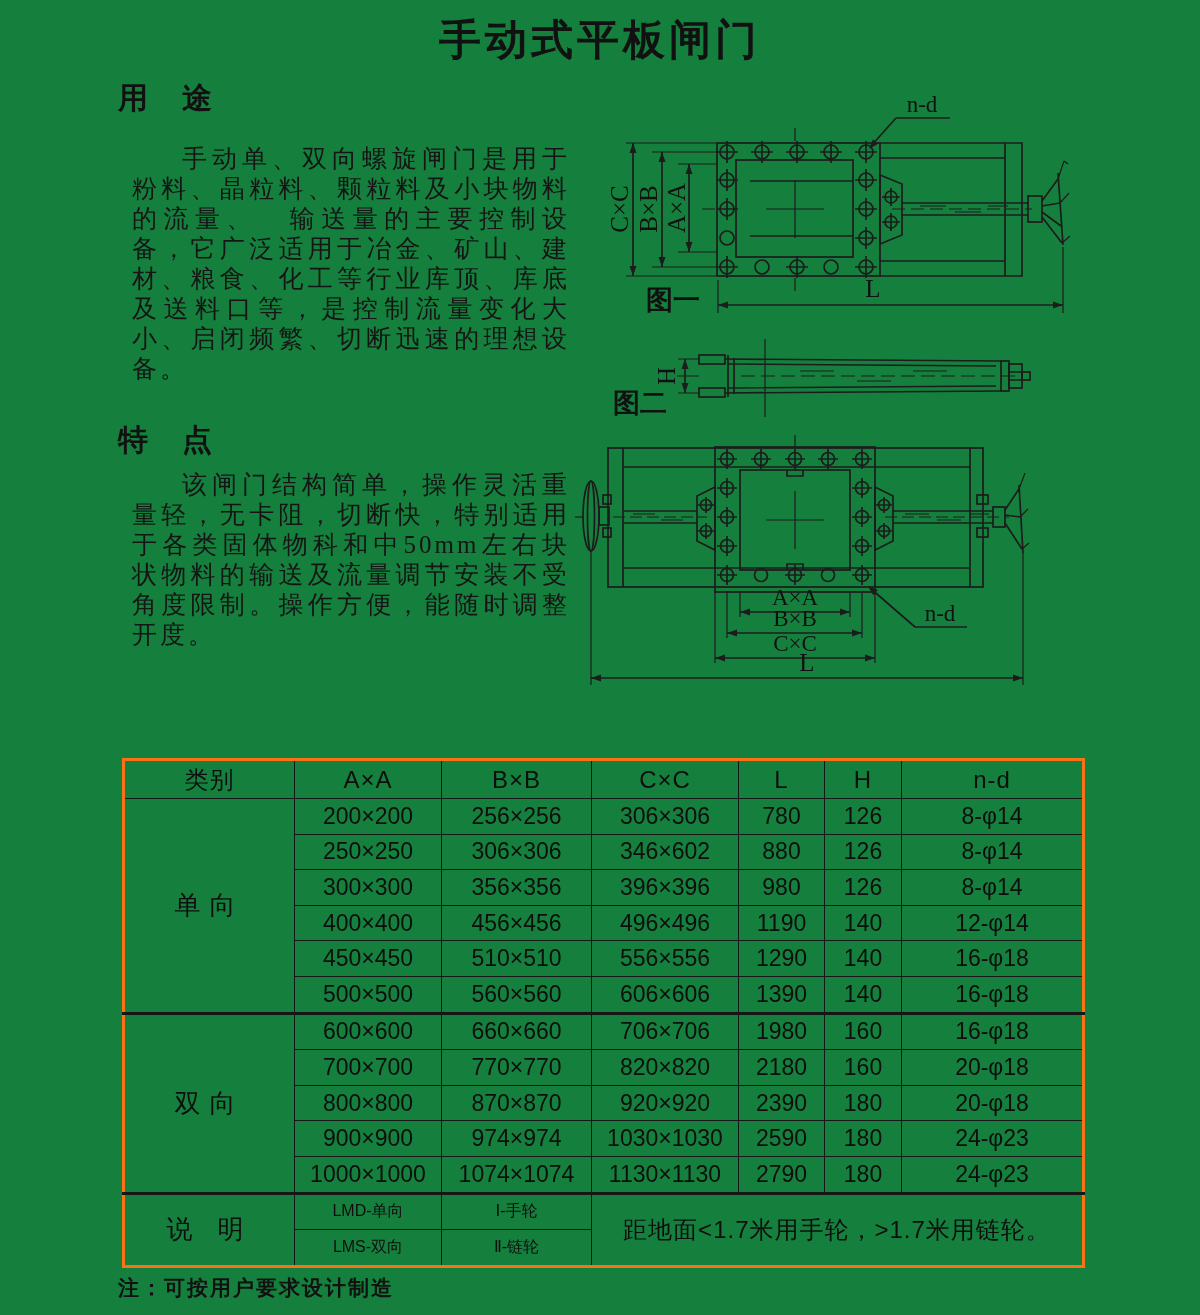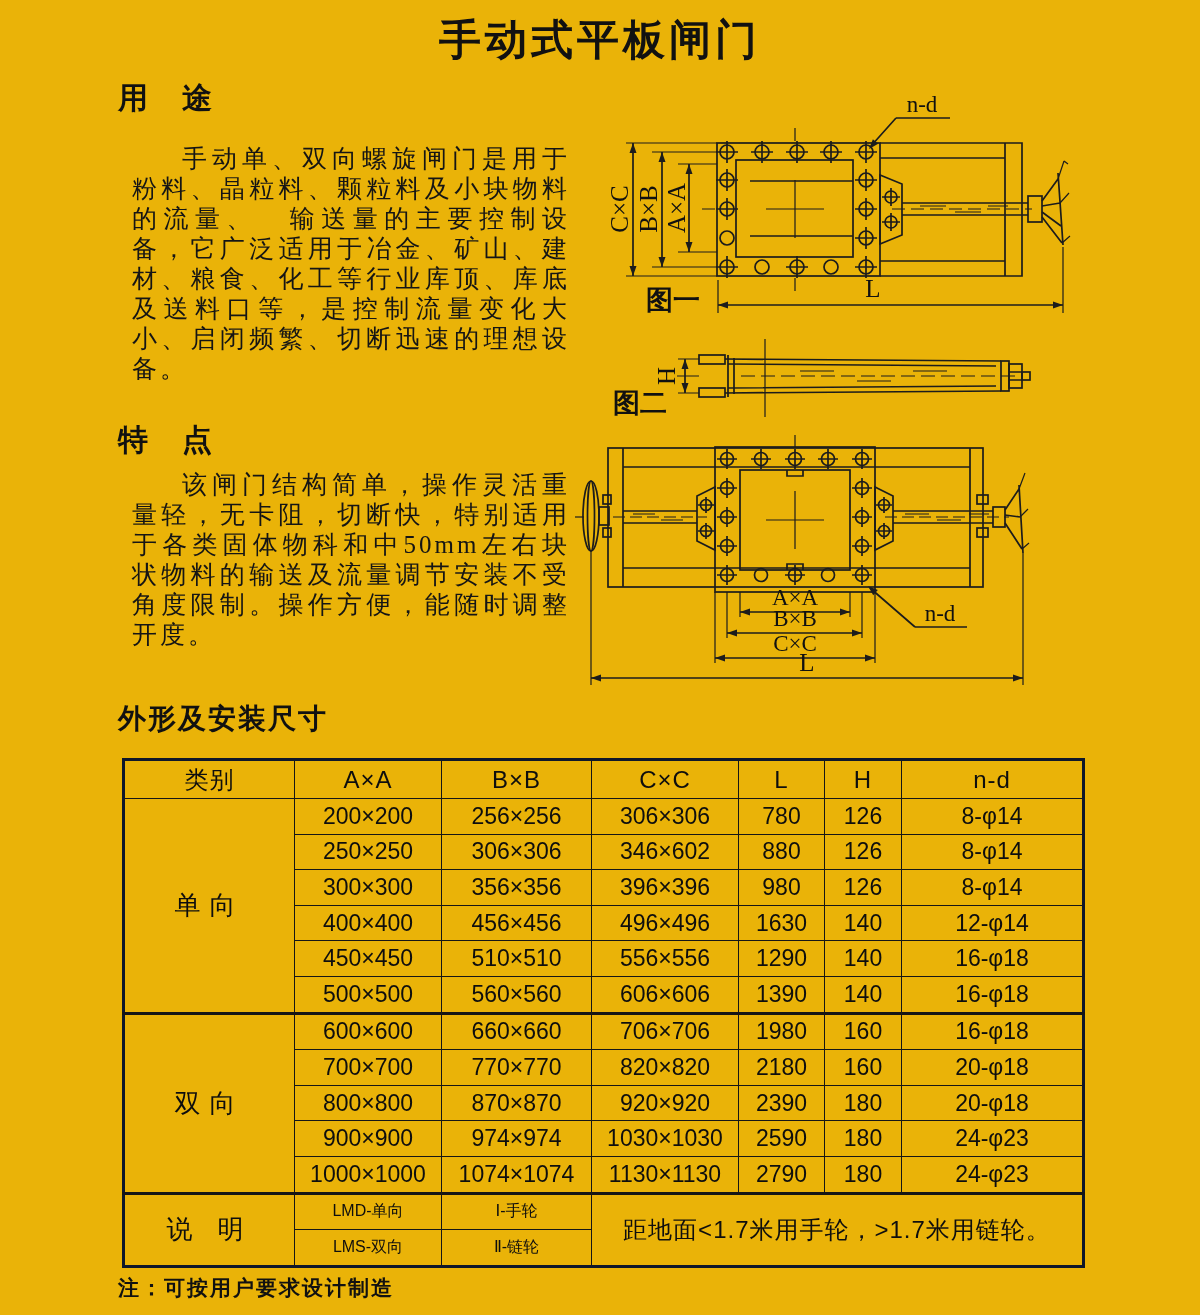--- a/index.html
+++ b/index.html
@@ -1,16 +1,16 @@
 <!DOCTYPE html>
 <html><head>
 <meta charset="utf-8">
 <style>
   html,body{margin:0;padding:0;background:#ffffff;}
-  .page{position:relative;width:1200px;height:1315px;background:#eab308;color:#111;overflow:hidden;
+  .page{position:relative;width:1200px;height:1315px;background:#15803d;color:#111;overflow:hidden;
         font-family:"Liberation Sans","DejaVu Sans",sans-serif;}
   .page-title{position:absolute;left:0;top:12px;width:100%;margin:0;text-align:center;
         font-size:42px;font-weight:bold;letter-spacing:4px;}
   .sec-h{position:absolute;margin:0;font-size:30px;font-weight:bold;letter-spacing:2px;}
   .h-usage{left:118px;top:78px;}
   .h-features{left:118px;top:412px;margin-top:8px;}
   .h-dims{left:118px;top:700px;font-size:28px;}
   .para{position:absolute;left:118px;width:438px;margin:14px;
         font-family:"Liberation Serif","DejaVu Serif",serif;
         font-size:25px;line-height:30px;letter-spacing:3px;
@@ -22,21 +22,21 @@
   .fig2{left:595px;top:333px;}
   .fig3{left:575px;top:435px;}
   svg .ln{stroke:#1c1c1c;stroke-width:1.7;fill:none;}
   svg .dim{stroke:#1c1c1c;stroke-width:1.2;fill:none;}
   svg .ar{fill:#1c1c1c;stroke:none;}
   svg text{fill:#111;font-family:"Liberation Serif","DejaVu Serif",serif;}
   svg .cap{font-weight:bold;font-size:27px;}
   svg .dl{font-size:25px;}
   svg .dl2{font-size:23px;}
   .dim-table{position:absolute;left:122px;top:758px;width:960px;border-collapse:collapse;
-        table-layout:fixed;border:3px solid #0f172a;}
+        table-layout:fixed;border:3px solid #f97316;}
   .dim-table th,.dim-table td{border:1.6px solid #161616;text-align:center;vertical-align:middle;
         padding:0;font-family:"Liberation Sans","DejaVu Sans",sans-serif;color:#0e0e0e;}
   .dim-table th{height:37px;font-size:24px;font-weight:500;letter-spacing:1px;}
   .dim-table td{height:34.6px;font-size:23px;}
   .dim-table td.cat{font-size:26px;letter-spacing:9px;}
   .dim-table tr.sep td{border-top-width:3px;border-radius:8px;}
   .dim-table td.remark{font-size:24px;letter-spacing:1px;}
   .dim-table td.code{font-size:16px;margin-left:22px;}
   .note{position:absolute;left:118px;top:1274px;font-size:21px;font-weight:bold;letter-spacing:2px;}
 </style>
@@ -245,21 +245,20 @@
     <path class="ln" d="M16,243 H448"></path>
     <polygon class="ar" points="16,243 26,239.5 26,246.5"></polygon>
     <polygon class="ar" points="448,243 438,239.5 438,246.5"></polygon>
     <text class="dl" x="232" y="236" text-anchor="middle">L</text>
 
     <text class="dl2" x="365" y="186" text-anchor="middle">n-d</text>
     <path class="ln" d="M340,192 H392 M340,192 L295,153"></path>
     <polygon class="ar" points="293,151 302.8,155 298.2,160.2"></polygon>
   </svg>
 
-  <h2 class="sec-h h-dims">外形及安装尺寸</h2>
 
   <table class="dim-table">
     <colgroup>
       <col style="width:171px">
         <col style="width:147px">
         <col style="width:150px">
       <col style="width:147px">
         <col style="width:86px">
         <col style="width:77px">
         <col style="width:182px">
@@ -298,21 +297,21 @@
           <td>356×356</td>
           <td>396×396</td>
           <td>980</td>
           <td>126</td>
           <td>8-φ14</td>
         </tr>
         <tr>
           <td>400×400</td>
           <td>456×456</td>
           <td>496×496</td>
-          <td>1630</td>
+          <td>1190</td>
           <td>140</td>
           <td>12-φ14</td>
         </tr>
         <tr>
           <td>450×450</td>
           <td>510×510</td>
           <td>556×556</td>
           <td>1290</td>
           <td>140</td>
           <td>16-φ18</td>

